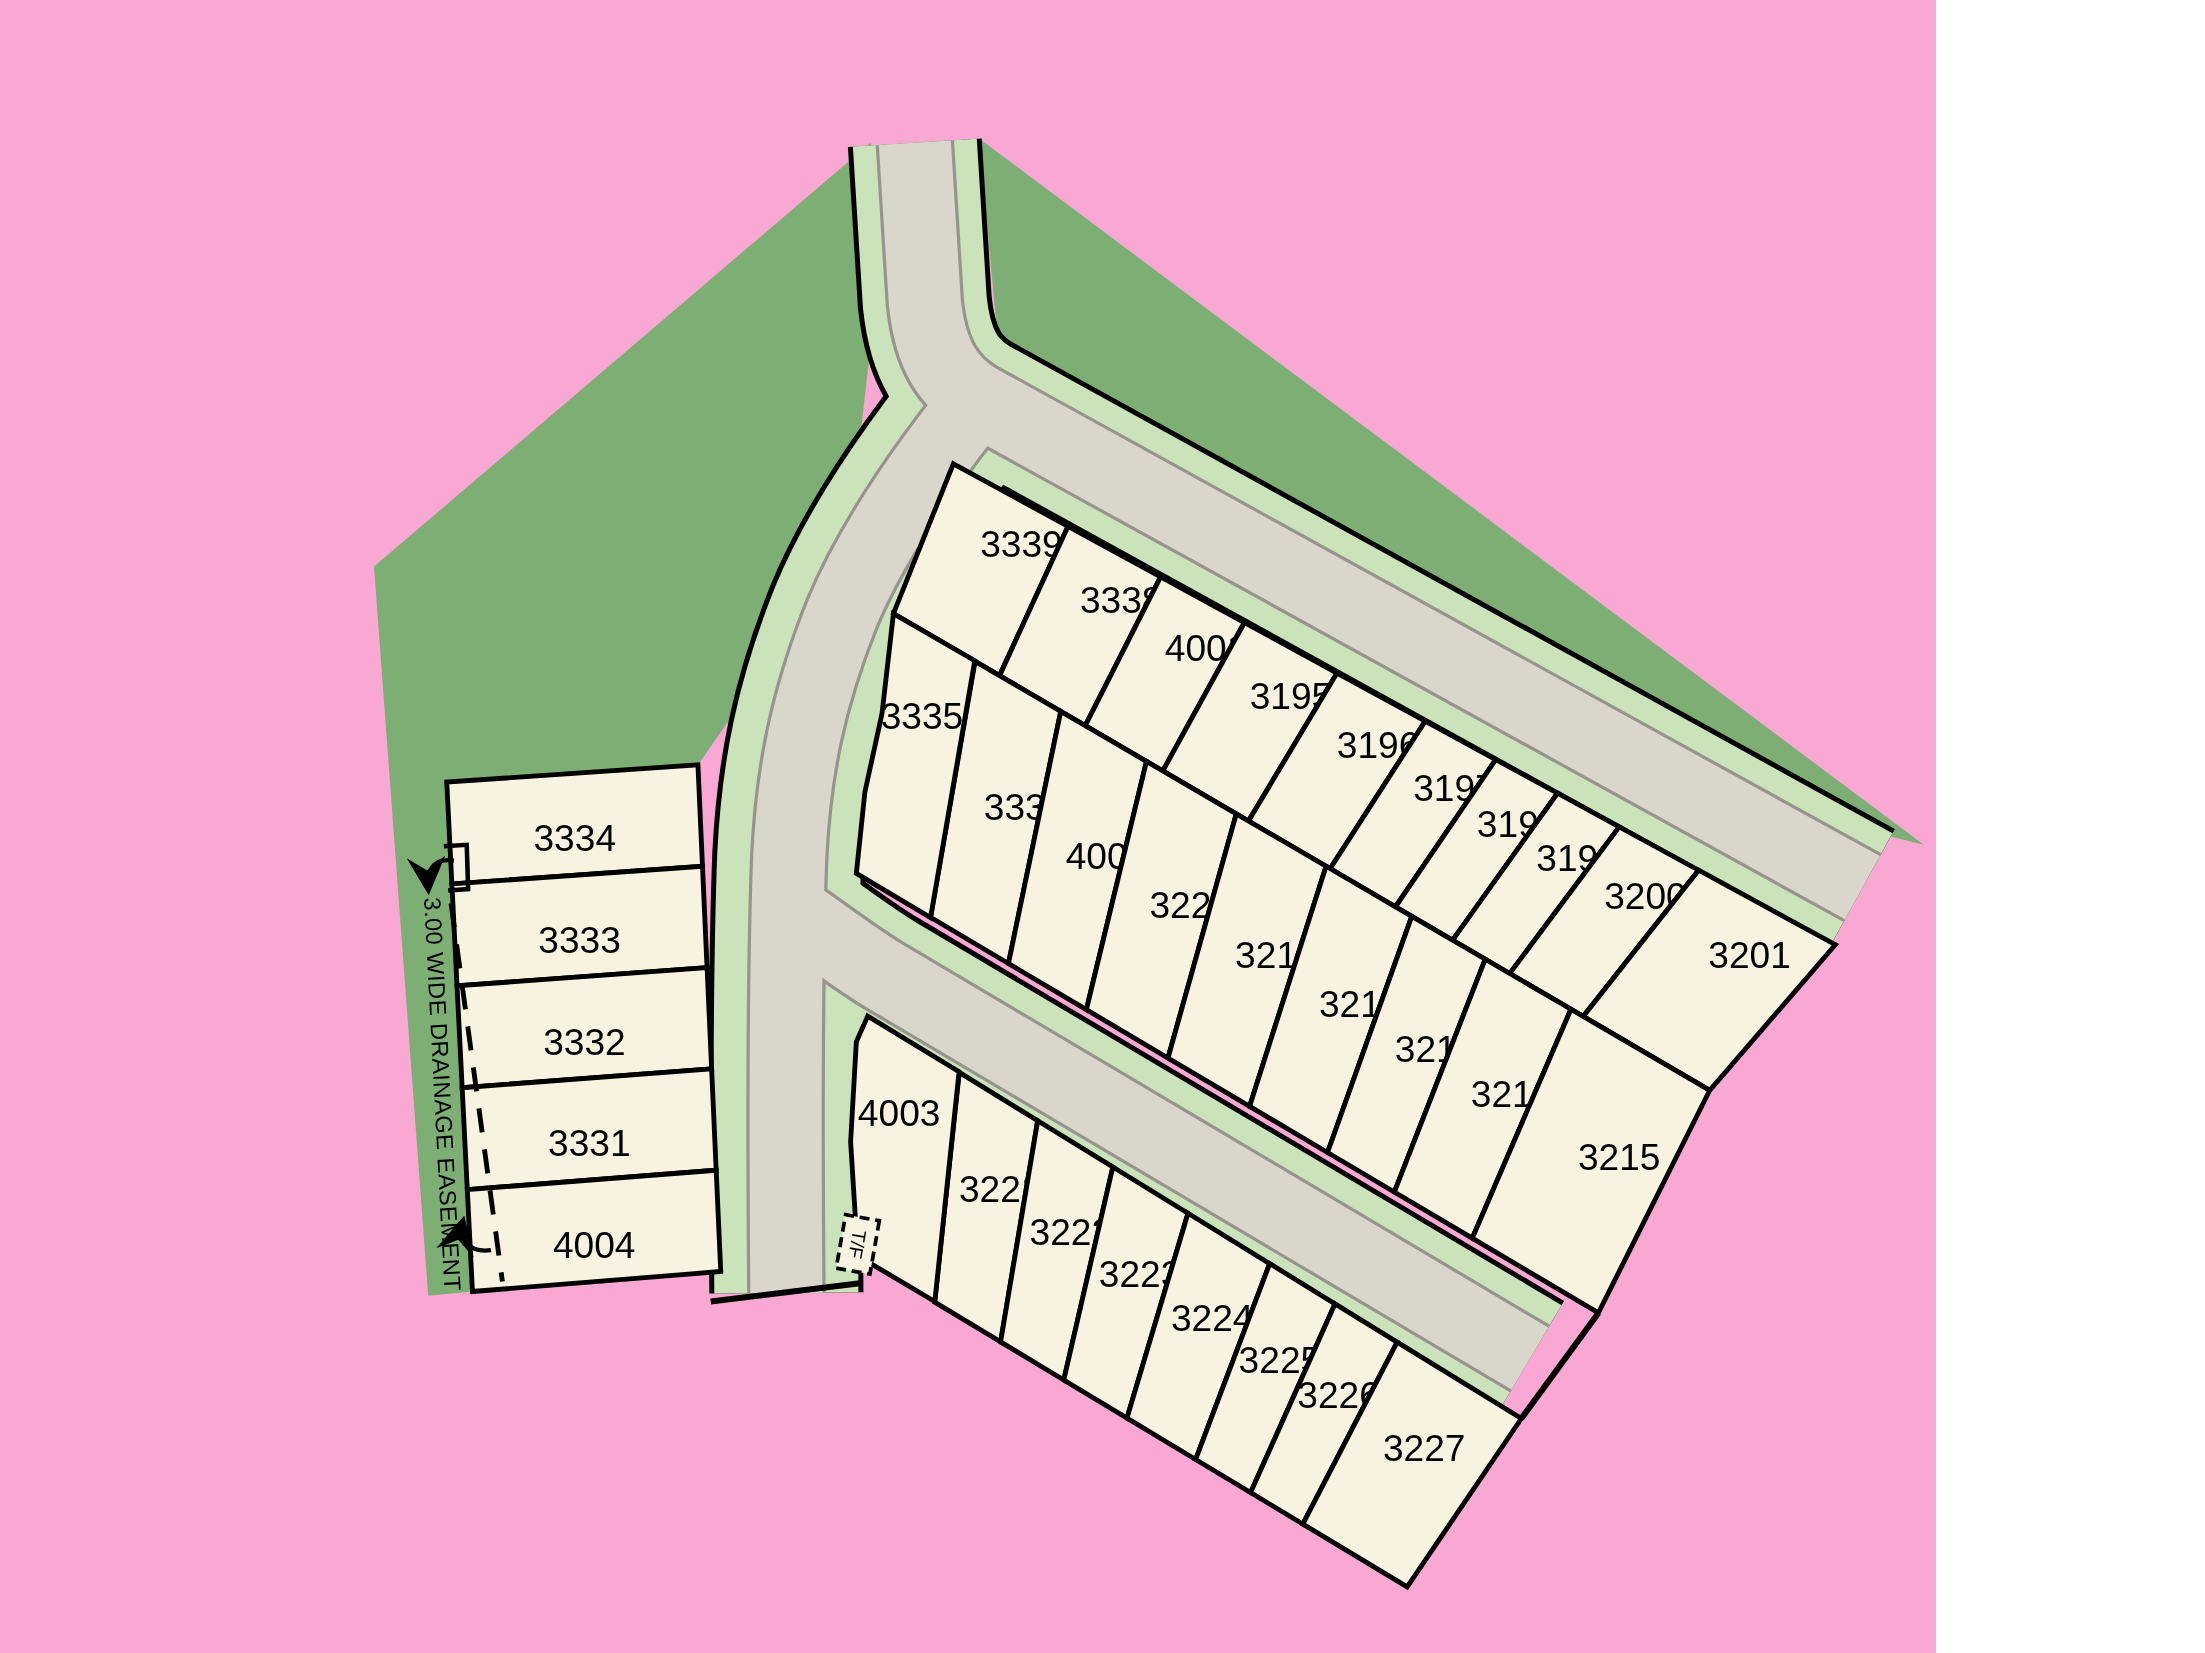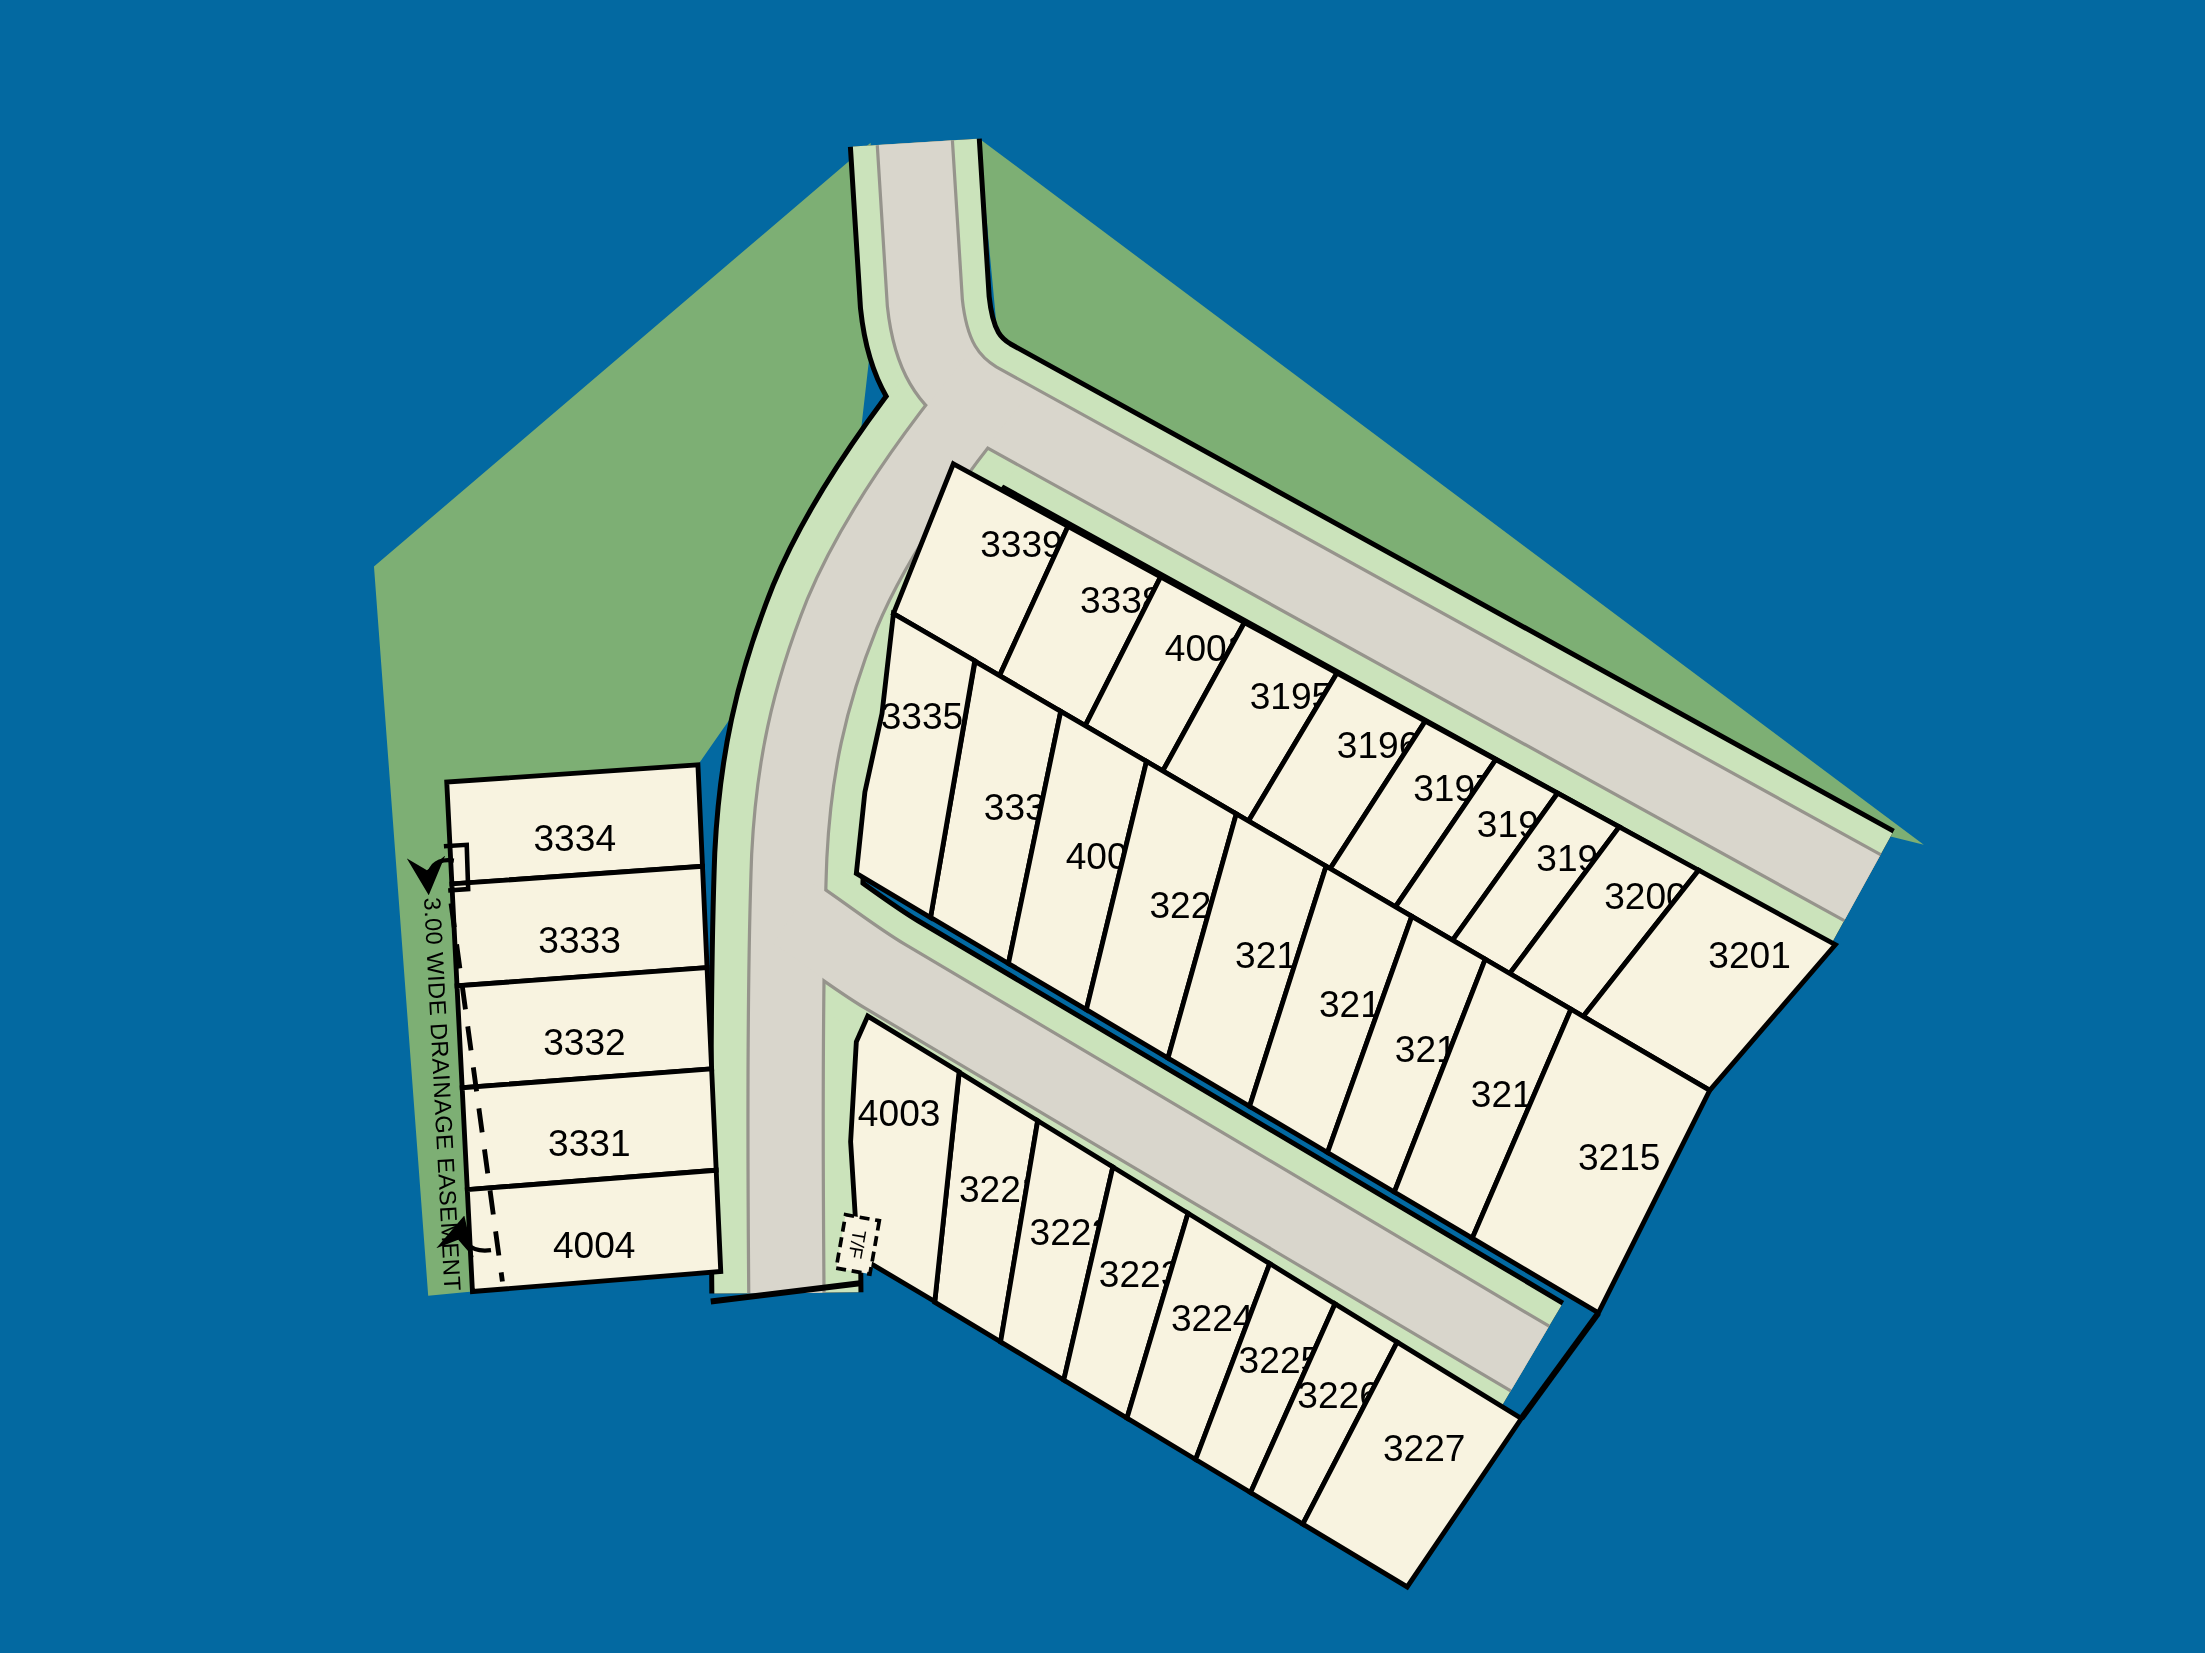--- a/index.html
+++ b/index.html
@@ -4,21 +4,21 @@
 <style>
   :root{
     --site-green:#7daf74;
     --verge-green:#cbe3bb;
     --road-gray:#d9d6cc;
     --edge-gray:#96948c;
     --cream:#f8f3e0;
     --ink:#000000;
   }
   html,body{margin:0;padding:0;background:#ffffff;}
-  .stage{position:relative;width:2205px;height:1654px;background:#0369a1;overflow:hidden;}
+  .stage{position:relative;width:1936px;height:1654px;background:#f9a8d4;overflow:hidden;}
   svg{position:absolute;left:0;top:0;}
   .lot-poly{fill:var(--cream);stroke:var(--ink);stroke-width:3.4;stroke-linejoin:miter;}
   .lot-label{font-family:"Liberation Sans",sans-serif;font-size:26px;fill:var(--ink);text-anchor:middle;}
   .annot{font-family:"Liberation Sans",sans-serif;fill:var(--ink);}
 </style>
 </head>
 <body>
 
 <div class="stage">
 <svg width="2205" height="1654" viewBox="0 0 1545 1159">

